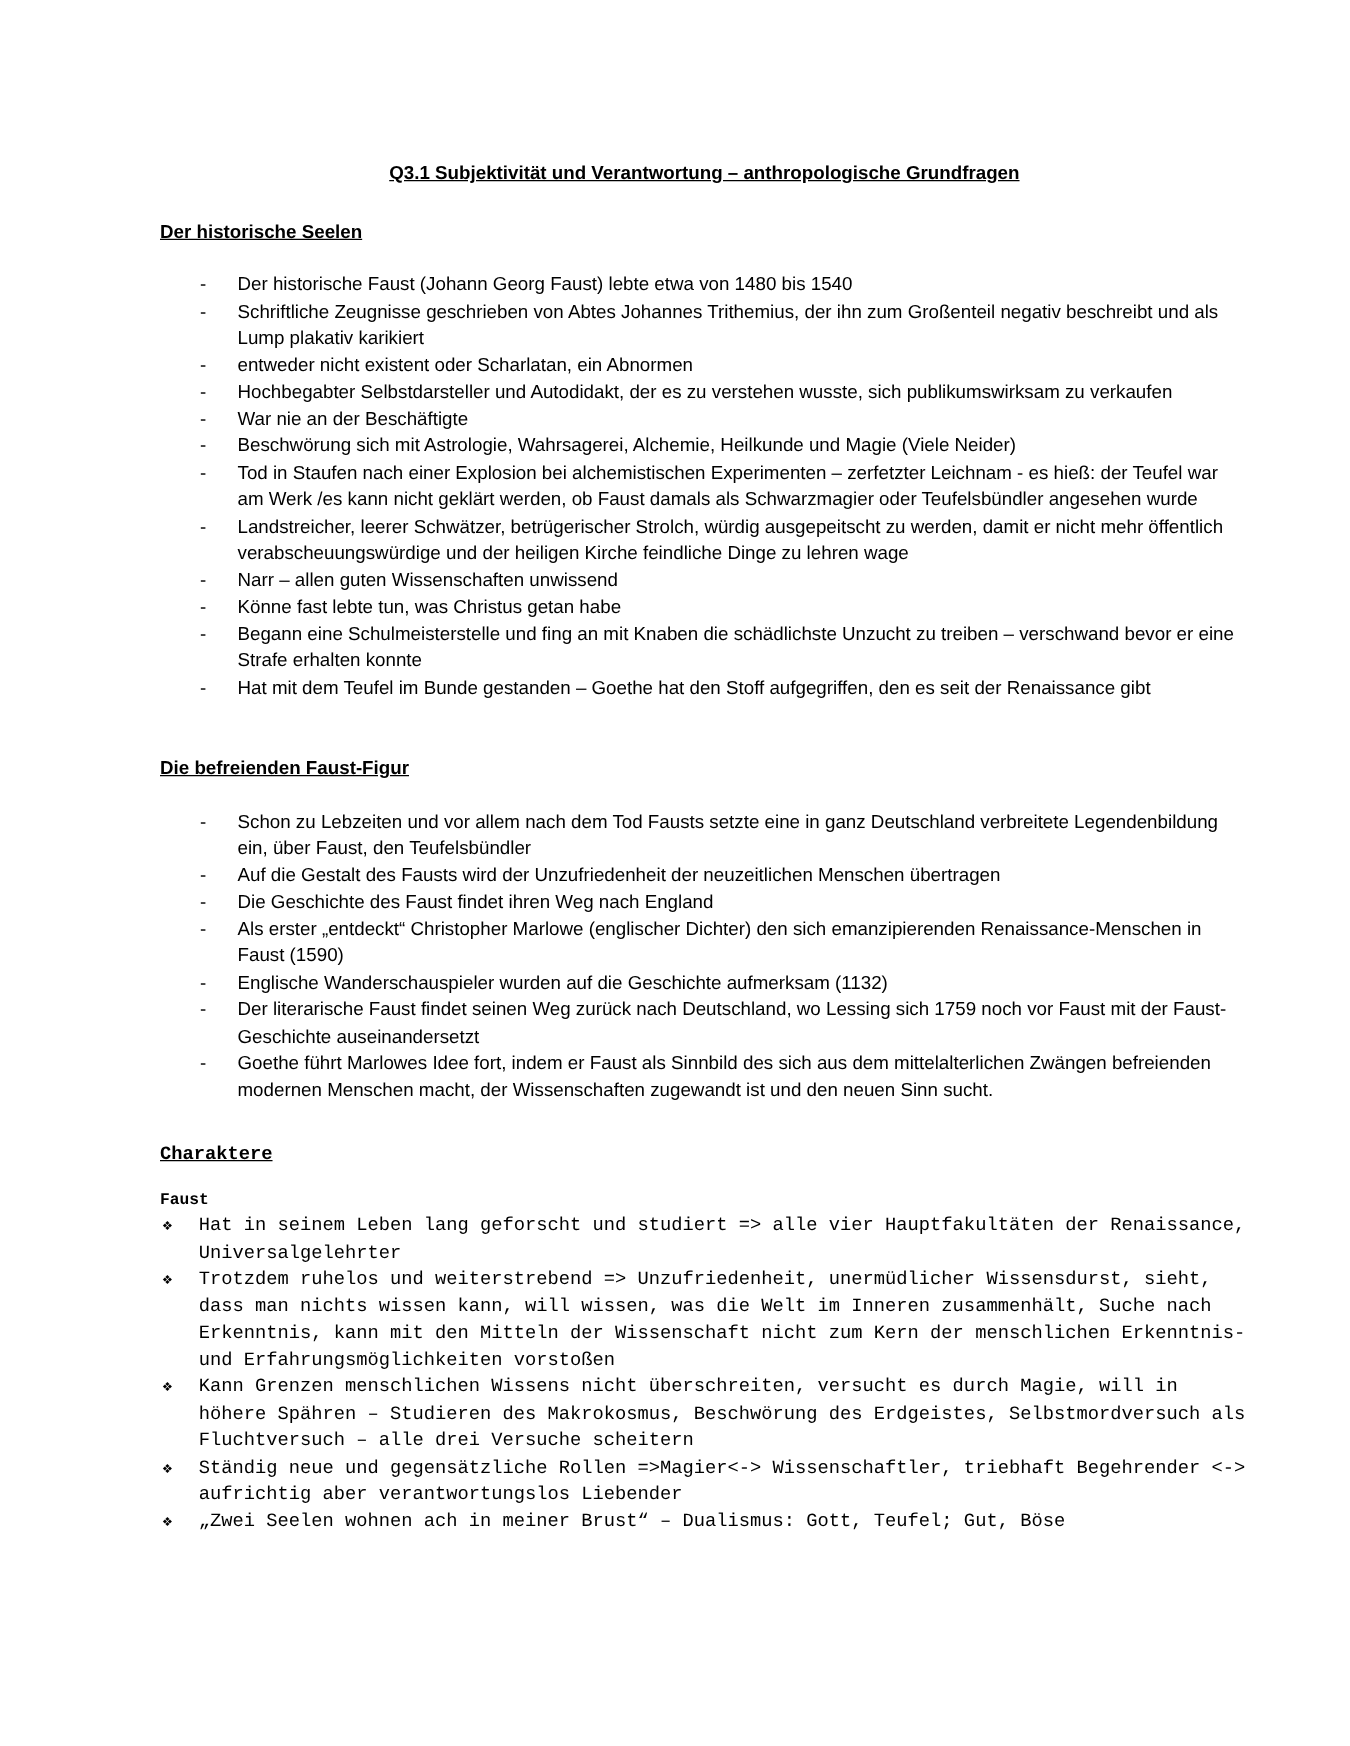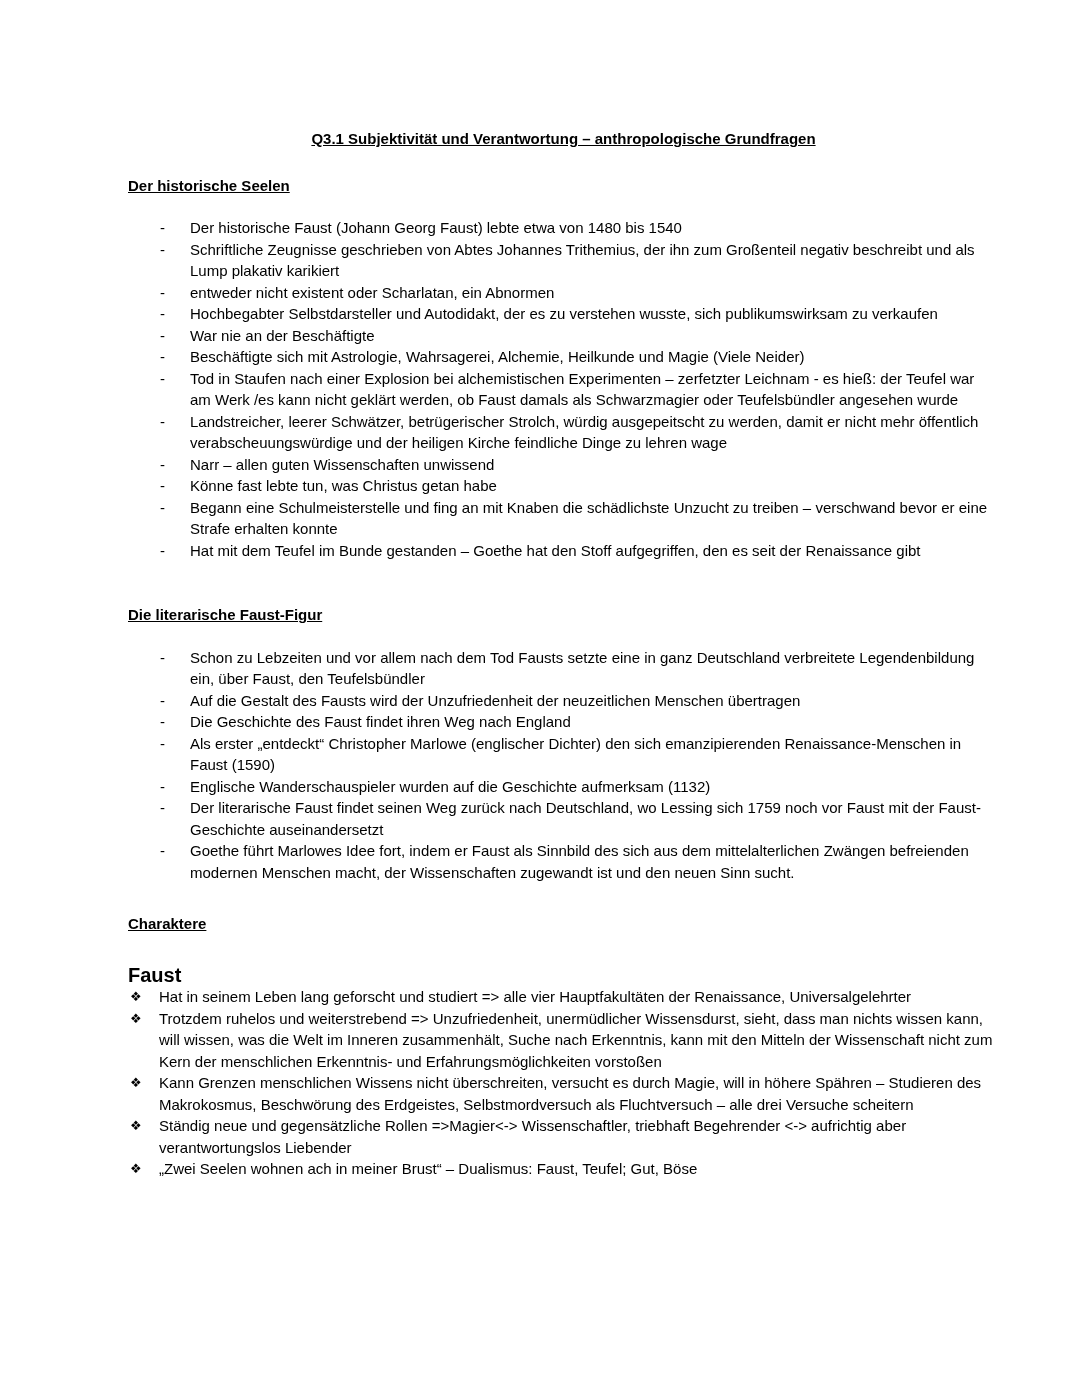--- a/index.html
+++ b/index.html
@@ -30,22 +30,22 @@
     margin: 0 0 25px 0;
   }
   .section-heading {
     font-weight: bold;
     text-decoration: underline;
     font-size: 15px;
     margin: 0;
   }
   .sub-heading {
     font-weight: bold;
-    font-size: 20px;
-    margin: 30px 0 0 0;
+    font-size: 13px;
+    margin: 14px 0 0 0;
   }
   ul.bullet-list {
     list-style: none;
     margin: 0;
     padding: 0;
   }
   ul.dash-list {
     margin-top: 21px;
     padding-left: 32px;
   }
@@ -64,21 +64,21 @@
   ul.diamond-list .marker {
     flex: 0 0 29px;
     width: 29px;
     font-size: 13px;
     line-height: 21.5px;
   }
   .itext {
     flex: 1 1 auto;
   }
   .section-2 { margin-top: 43px; }
-  .section-3 { margin-top: 30px; }
+  .section-3 { margin-top: 30px; font-family: Liberation Mono, monospace; }
 </style>
 </head>
 <body>
 
 <div class="page">
 
   <div class="doc-title">Q3.1 Subjektivität und Verantwortung – anthropologische Grundfragen</div>
 
   <div class="section section-1">
     <h2 class="section-heading">Der historische Seelen</h2>
@@ -98,21 +98,21 @@
         <li>
           <span class="marker">-</span>
           <span class="itext">Hochbegabter Selbstdarsteller und Autodidakt, der es zu verstehen wusste, sich publikumswirksam zu verkaufen</span>
         </li>
         <li>
           <span class="marker">-</span>
           <span class="itext">War nie an der Beschäftigte</span>
         </li>
         <li>
           <span class="marker">-</span>
-          <span class="itext">Beschäftigte sich mit Astrologie, Wahrsagerei, Alchemie, Heilkunde und Magie (Viele Neider)</span>
+          <span class="itext">Beschwörung sich mit Astrologie, Wahrsagerei, Alchemie, Heilkunde und Magie (Viele Neider)</span>
         </li>
         <li>
           <span class="marker">-</span>
           <span class="itext">Tod in Staufen nach einer Explosion bei alchemistischen Experimenten – zerfetzter Leichnam - es hieß: der Teufel war am Werk /es kann nicht geklärt werden, ob Faust damals als Schwarzmagier oder Teufelsbündler angesehen wurde</span>
         </li>
         <li>
           <span class="marker">-</span>
           <span class="itext">Landstreicher, leerer Schwätzer, betrügerischer Strolch, würdig ausgepeitscht zu werden, damit er nicht mehr öffentlich verabscheuungswürdige und der heiligen Kirche feindliche Dinge zu lehren wage</span>
         </li>
         <li>
@@ -128,21 +128,21 @@
           <span class="itext">Begann eine Schulmeisterstelle und fing an mit Knaben die schädlichste Unzucht zu treiben – verschwand bevor er eine Strafe erhalten konnte</span>
         </li>
         <li>
           <span class="marker">-</span>
           <span class="itext">Hat mit dem Teufel im Bunde gestanden – Goethe hat den Stoff aufgegriffen, den es seit der Renaissance gibt</span>
         </li>
       </ul>
   </div>
 
   <div class="section section-2">
-    <h2 class="section-heading">Die literarische Faust-Figur</h2>
+    <h2 class="section-heading">Die befreienden Faust-Figur</h2>
     <ul class="bullet-list dash-list">
         <li>
           <span class="marker">-</span>
           <span class="itext">Schon zu Lebzeiten und vor allem nach dem Tod Fausts setzte eine in ganz Deutschland verbreitete Legendenbildung ein, über Faust, den Teufelsbündler</span>
         </li>
         <li>
           <span class="marker">-</span>
           <span class="itext">Auf die Gestalt des Fausts wird der Unzufriedenheit der neuzeitlichen Menschen übertragen</span>
         </li>
         <li>
@@ -184,18 +184,18 @@
         <li>
           <span class="marker">❖</span>
           <span class="itext">Kann Grenzen menschlichen Wissens nicht überschreiten, versucht es durch Magie, will in höhere Spähren – Studieren des Makrokosmus, Beschwörung des Erdgeistes, Selbstmordversuch als Fluchtversuch – alle drei Versuche scheitern</span>
         </li>
         <li>
           <span class="marker">❖</span>
           <span class="itext">Ständig neue und gegensätzliche Rollen =&gt;Magier&lt;-&gt; Wissenschaftler, triebhaft Begehrender &lt;-&gt; aufrichtig aber verantwortungslos Liebender</span>
         </li>
         <li>
           <span class="marker">❖</span>
-          <span class="itext">„Zwei Seelen wohnen ach in meiner Brust“ – Dualismus: Faust, Teufel; Gut, Böse</span>
+          <span class="itext">„Zwei Seelen wohnen ach in meiner Brust“ – Dualismus: Gott, Teufel; Gut, Böse</span>
         </li>
       </ul>
   </div>
 
 </div>
 
 </body></html>

